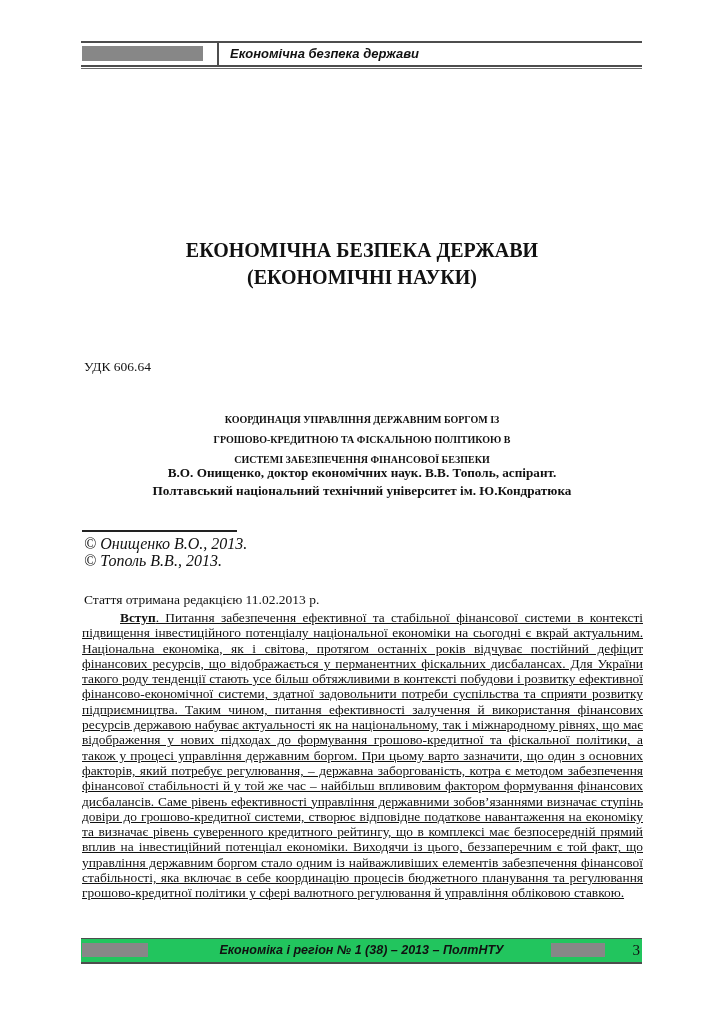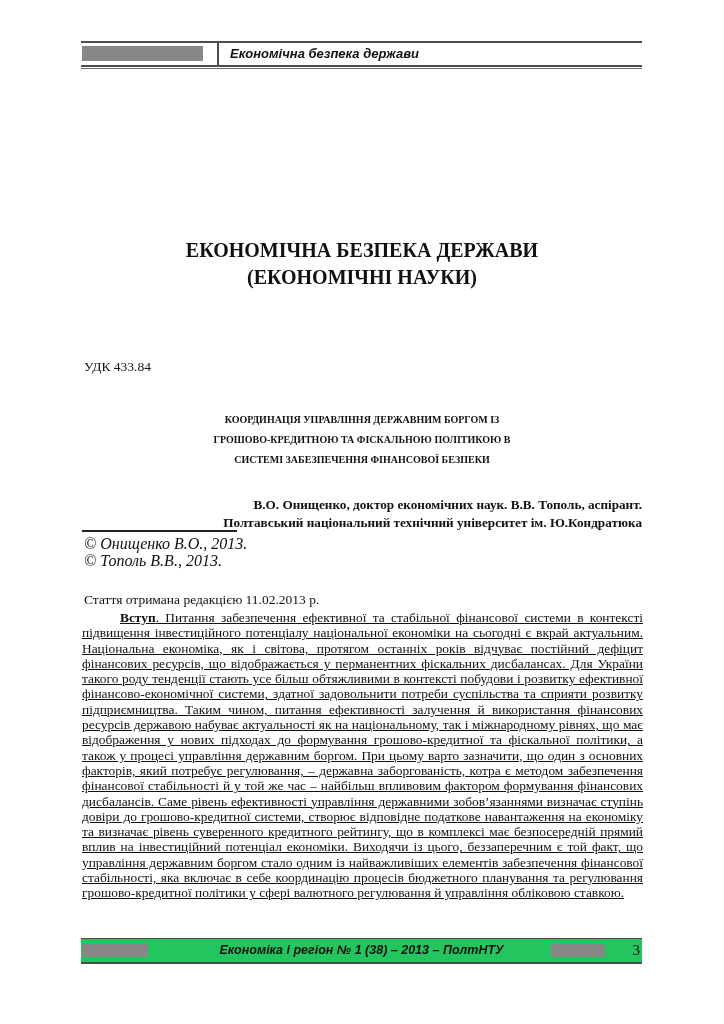--- a/index.html
+++ b/index.html
@@ -37,22 +37,22 @@
     text-align: center; font-weight: bold; font-size: 20px; line-height: 27px;
     white-space: pre-line;
   }
   .udc { position: absolute; top: 359px; left: 84px; font-size: 13.5px; }
   .article-title {
     position: absolute; top: 410px; left: 82px; width: 560px;
     text-align: center; font-weight: bold; font-size: 10px; line-height: 20px;
     white-space: pre-line;
   }
   .authors {
-    position: absolute; top: 496px; left: 82px; width: 560px;
-    text-align: right; font-weight: bold; font-size: 13.2px; line-height: 17.5px;
+    position: absolute; top: 464px; left: 82px; width: 560px;
+    text-align: center; font-weight: bold; font-size: 13.2px; line-height: 17.5px;
     white-space: pre-line;
   }
 
   
   .footnote-rule { position: absolute; top: 530px; left: 82px; width: 155px; height: 2px; background: #222222; }
   .copyright {
     position: absolute; top: 536px; left: 84px;
     font-style: italic; font-size: 16px; line-height: 16.5px;
     white-space: pre-line;
   }
@@ -101,21 +101,21 @@
       <div class="rh-text">Економічна безпека держави</div>
     </div>
     <div class="rh-rule-thick"></div>
     <div class="rh-rule-gap"></div>
     <div class="rh-rule-thin"></div>
   </div>
 
   <div class="main-title">ЕКОНОМІЧНА БЕЗПЕКА ДЕРЖАВИ
 (ЕКОНОМІЧНІ НАУКИ)</div>
 
-  <div class="udc">УДК 433.84</div>
+  <div class="udc">УДК 606.64</div>
 
   <div class="article-title">КООРДИНАЦІЯ УПРАВЛІННЯ ДЕРЖАВНИМ БОРГОМ ІЗ
 ГРОШОВО-КРЕДИТНОЮ ТА ФІСКАЛЬНОЮ ПОЛІТИКОЮ В
 СИСТЕМІ ЗАБЕЗПЕЧЕННЯ ФІНАНСОВОЇ БЕЗПЕКИ</div>
 
   <div class="authors">В.О. Онищенко, доктор економічних наук. В.В. Тополь, аспірант.
 Полтавський національний технічний університет ім. Ю.Кондратюка</div>
 
   <div class="footnote-rule"></div>
   <div class="copyright">© Онищенко В.О., 2013.

